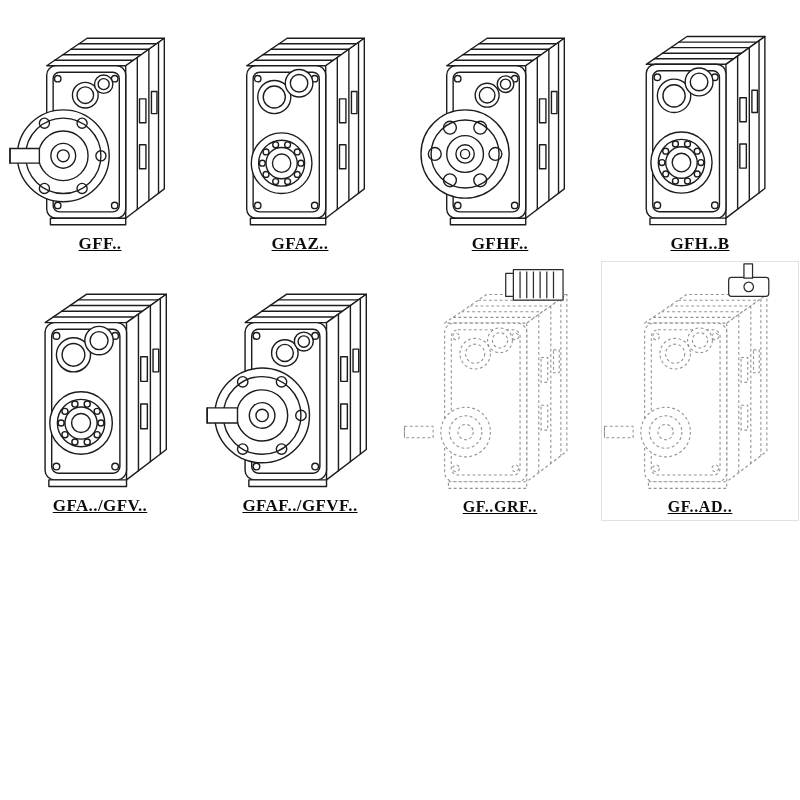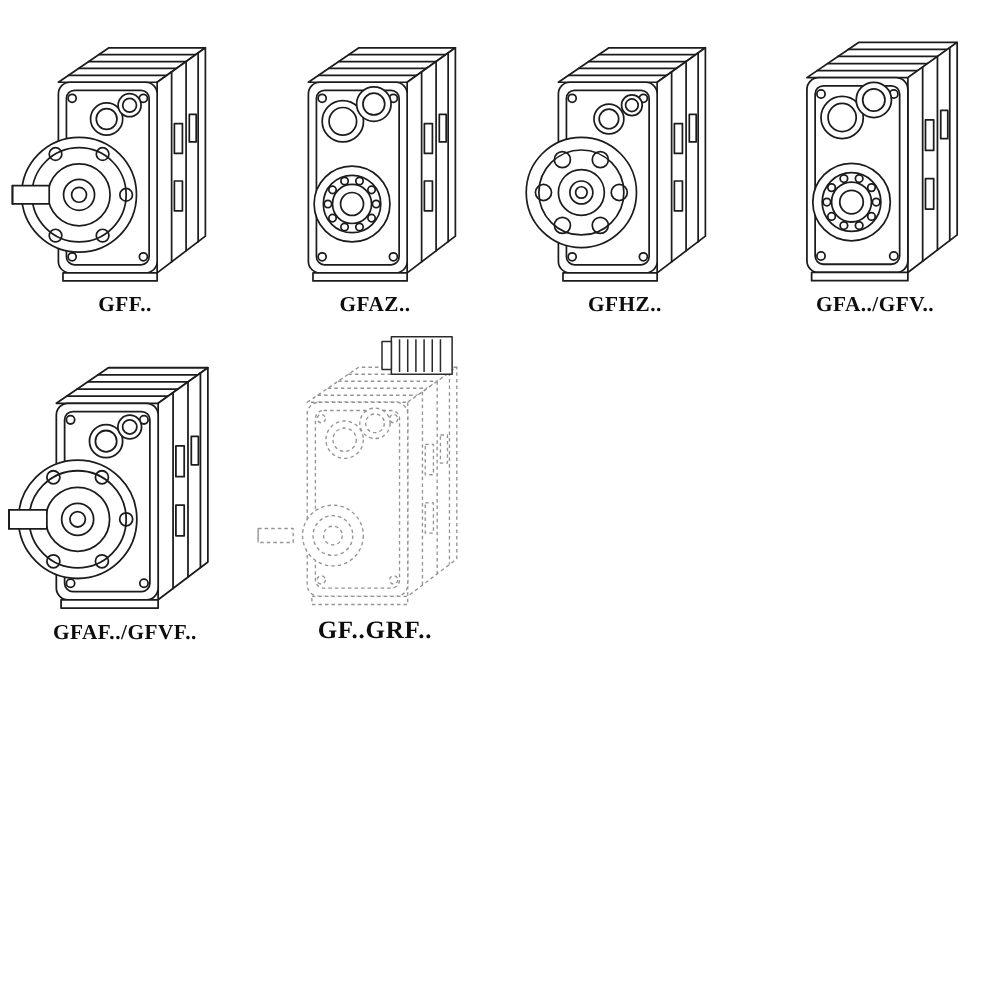--- a/index.html
+++ b/index.html
@@ -1,32 +1,32 @@
 <!DOCTYPE html>
 <html><head>
 <meta charset="utf-8">
 <style>
   html,body{margin:0;padding:0;background:#ffffff;}
   body{width:800px;height:800px;overflow:hidden;font-family:"Liberation Serif","DejaVu Serif",serif;}
   .grid{
     display:grid;
     grid-template-columns:repeat(4,200px);
     grid-template-rows:260px 262px 278px;
-    width:800px;height:764px;
+    width:800px;height:764px;text-decoration:underline;
   }
   figure{
     margin:0;display:flex;flex-direction:column;
     align-items:center;justify-content:flex-end;
     padding:2px 0 6px;box-sizing:border-box;
   }
   .caption{
     font-weight:700;font-size:17px;color:#0d0d0d;
     letter-spacing:.4px;white-space:nowrap;margin-top:1px;
   }
-  .big .caption{font-size:20px;letter-spacing:.6px;}
+  .big .caption{font-size:16px;letter-spacing:.6px;}
   .boxed{outline:1px solid #e2e2e2;outline-offset:-2px;}
   
   .solidln{stroke:#1c1c1c;stroke-width:1.5;fill:none;stroke-linejoin:round;stroke-linecap:round;}
   .dashln{stroke:#949494;stroke-width:1.15;fill:none;stroke-dasharray:3 2.6;stroke-linejoin:round;}
   .att{stroke:#2b2b2b;stroke-width:1.3;fill:#ffffff;stroke-linejoin:round;}
 </style>
 </head>
 <body>
 
 <svg width="0" height="0" style="position:absolute" aria-hidden="true">
@@ -144,24 +144,31 @@
       <use href="#ov-hollow" class="solidln"></use>
     </svg>
     <figcaption class="caption">GFAZ..</figcaption>
   </figure>
 
   <figure>
     <svg width="192" height="226" viewBox="0 0 200 246">
       <use href="#housing" class="solidln"></use>
       <use href="#ov-flangeB" class="solidln"></use>
     </svg>
-    <figcaption class="caption">GFHZ..</figcaption>
-  </figure>
-
-
+    <figcaption class="caption">GFHF..</figcaption>
+  </figure>
+
+
+  <figure>
+    <svg width="192" height="228" viewBox="0 0 200 246">
+      <use href="#housing" class="solidln"></use>
+      <use href="#ov-hollow" class="solidln"></use>
+    </svg>
+    <figcaption class="caption">GFH..B</figcaption>
+  </figure>
 
 
 
   <figure>
     <svg width="196" height="238" viewBox="0 0 200 246">
       <use href="#housing" class="solidln"></use>
       <use href="#ov-hollow" class="solidln"></use>
     </svg>
     <figcaption class="caption">GFA../GFV..</figcaption>
   </figure>
@@ -180,14 +187,26 @@
       <use href="#ov-dashdetail" class="dashln"></use>
       <g class="att">
         <rect x="114" y="8" width="52" height="32"></rect>
         <path fill="none" d="M121 10 V38 M128 10 V38 M135 10 V38 M142 10 V38 M149 10 V38 M156 10 V38"></path>
         <rect x="106" y="12" width="8" height="24"></rect>
       </g>
     </svg>
     <figcaption class="caption">GF..GRF..</figcaption>
   </figure>
 
+  <figure class="big boxed">
+    <svg width="196" height="236" viewBox="0 0 200 246">
+      <use href="#housing" class="dashln"></use>
+      <use href="#ov-dashdetail" class="dashln"></use>
+      <g class="att">
+        <rect x="130" y="16" width="42" height="20" rx="3"></rect>
+        <rect x="146" y="2" width="9" height="15"></rect>
+        <circle cx="151" cy="26" r="5" fill="none"></circle>
+      </g>
+    </svg>
+    <figcaption class="caption">GF..AD..</figcaption>
+  </figure>
 
 </div>
 
 </body></html>

